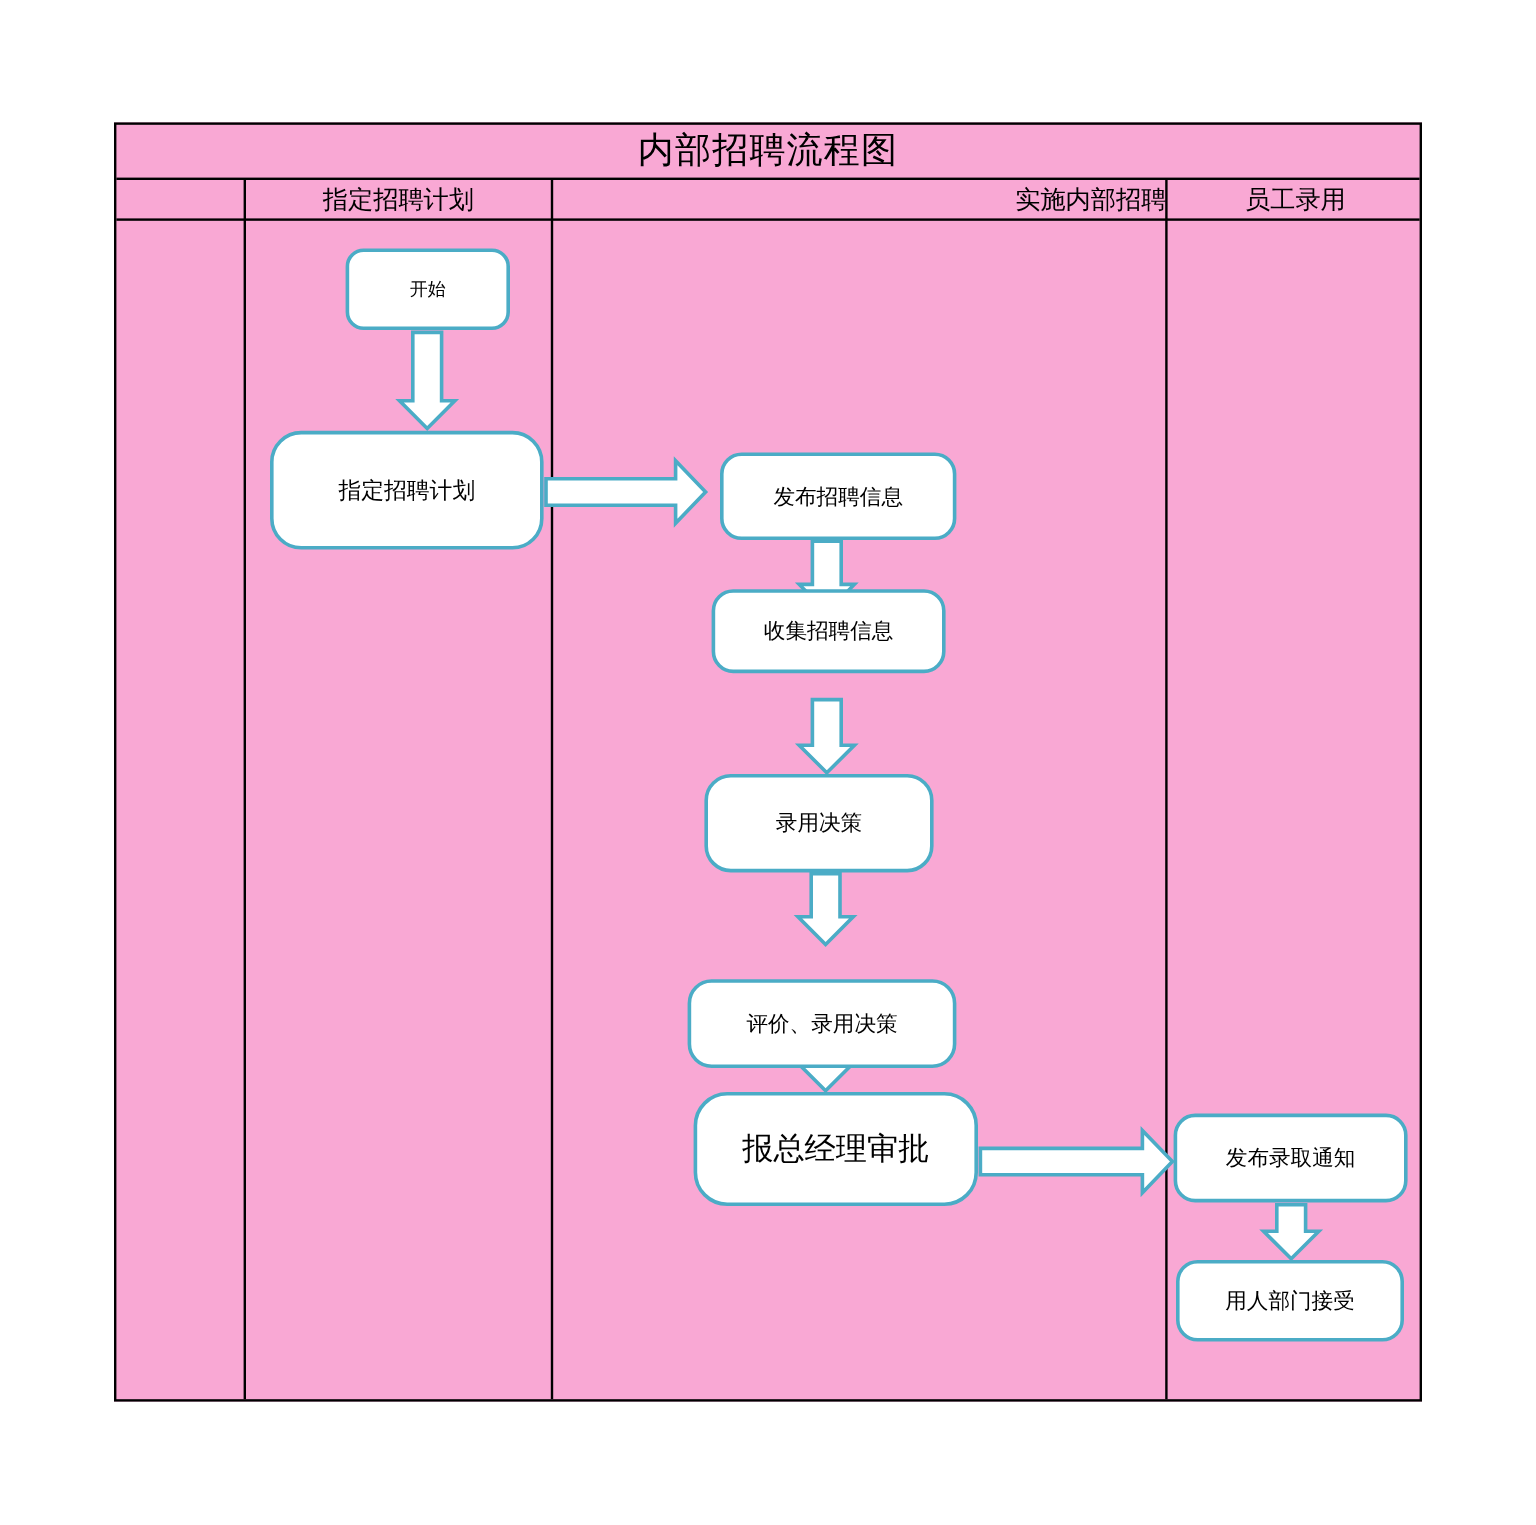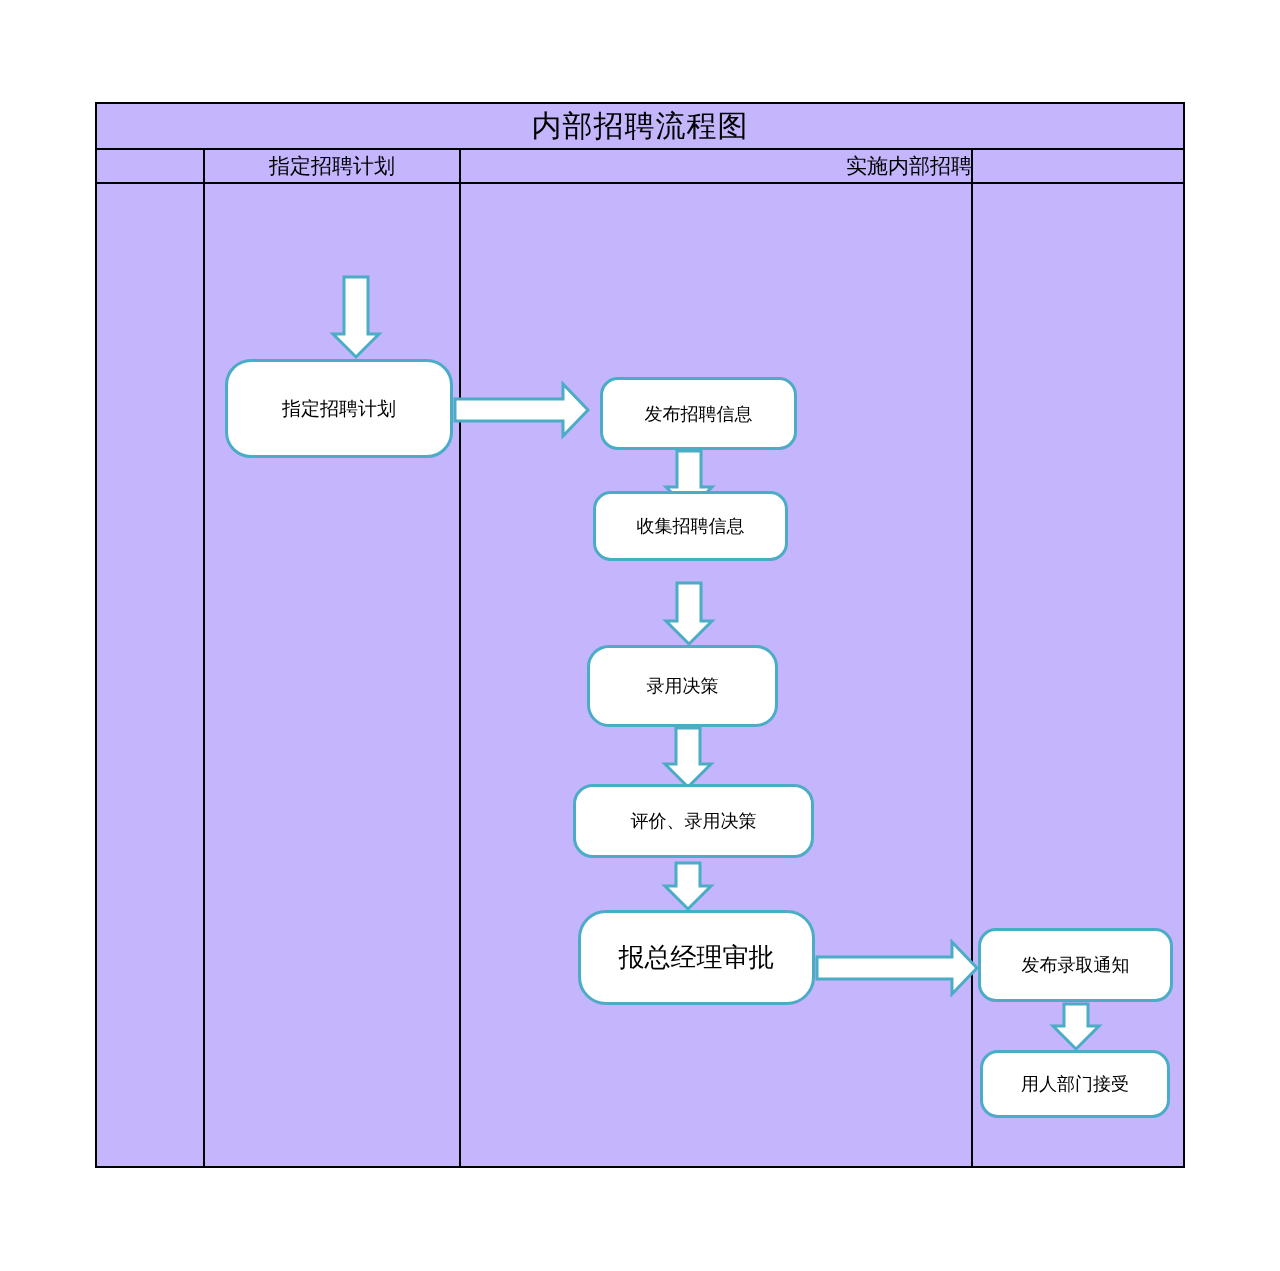--- a/index.html
+++ b/index.html
@@ -16,21 +16,21 @@
     overflow: hidden;
   }
   :root { --accent: #4BACC6; --line: #000000; }
 
   
   .frame {
     position: absolute;
     left: 95px; top: 102px;
     width: 1090px; height: 1066px;
     border: 2px solid var(--line);
-    background: #c4b5fd;
+    background: #f9a8d4;
   }
   .title-row {
     position: absolute;
     left: 0; top: 0; width: 100%; height: 46px;
     border-bottom: 2px solid var(--line);
     text-align: center;
     font-size: 30px;
     line-height: 44px;
     letter-spacing: 1px;
   }
@@ -71,21 +71,21 @@
     justify-content: center;
     text-align: center;
     font-size: 18px;
     z-index: 3;
   }
   .node.start    { left: 288px; top: 207px;  width: 137px; height: 68px; border-radius: 15px; font-size: 15px; }
   .node.plan     { left: 225px; top: 359px;  width: 228px; height: 99px; border-radius: 26px; font-size: 19px; }
   .node.publish  { left: 600px; top: 377px;  width: 197px; height: 73px; border-radius: 18px; }
   .node.collect  { left: 593px; top: 491px;  width: 195px; height: 70px; border-radius: 18px; }
   .node.review   { left: 587px; top: 645px;  width: 191px; height: 82px; border-radius: 22px; }
-  .node.evaluate { left: 573px; top: 784px;  width: 241px; height: 74px; border-radius: 20px; }
+  .node.evaluate { left: 573px; top: 816px;  width: 224px; height: 74px; border-radius: 20px; }
   .node.approve  { left: 578px; top: 910px;  width: 237px; height: 95px; border-radius: 28px; font-size: 26px; }
   .node.notice   { left: 978px; top: 928px;  width: 195px; height: 74px; border-radius: 18px; }
   .node.accept   { left: 980px; top: 1050px; width: 190px; height: 68px; border-radius: 18px; }
 
   
   .arrow-layer {
     position: absolute;
     left: 0; top: 0;
     width: 1280px; height: 1271px;
     z-index: 2;
@@ -103,38 +103,40 @@
 
 <div class="page">
 
   <div class="frame">
     <div class="title-row">内部招聘流程图</div>
 
     <div class="header-row">
       <div class="hcell c0"></div>
       <div class="hcell c1">指定招聘计划</div>
       <div class="hcell c2">实施内部招聘</div>
+      <div class="hcell c3">员工录用</div>
     </div>
 
     <div class="vline v0"></div>
     <div class="vline v1"></div>
     <div class="vline v2"></div>
   </div>
 
   <svg class="arrow-layer" viewBox="0 0 1280 1271" xmlns="http://www.w3.org/2000/svg">
     <polygon class="arrow" points="344,277 368,277 368,334 379,334 356,357 333,334 344,334"></polygon>
     <polygon class="arrow" points="455,399 563,399 563,384 588,410 563,436 563,421 455,421"></polygon>
     <polygon class="arrow" points="677,451 701,451 701,487 712,487 689,510 666,487 677,487"></polygon>
     <polygon class="arrow" points="677,583 701,583 701,621 712,621 689,644 666,621 677,621"></polygon>
     <polygon class="arrow" points="676,728 700,728 700,764 711,764 688,787 665,764 676,764"></polygon>
     <polygon class="arrow" points="676,863 700,863 700,886 711,886 688,909 665,886 676,886"></polygon>
     <polygon class="arrow" points="817,957 952,957 952,942 977,968 952,994 952,979 817,979"></polygon>
     <polygon class="arrow" points="1064,1004 1088,1004 1088,1026 1099,1026 1076,1049 1053,1026 1064,1026"></polygon>
   </svg>
 
+  <div class="node start">开始</div>
   <div class="node plan">指定招聘计划</div>
   <div class="node publish">发布招聘信息</div>
   <div class="node collect">收集招聘信息</div>
   <div class="node review">录用决策</div>
   <div class="node evaluate">评价、录用决策</div>
   <div class="node approve">报总经理审批</div>
   <div class="node notice">发布录取通知</div>
   <div class="node accept">用人部门接受</div>
 
 </div>

